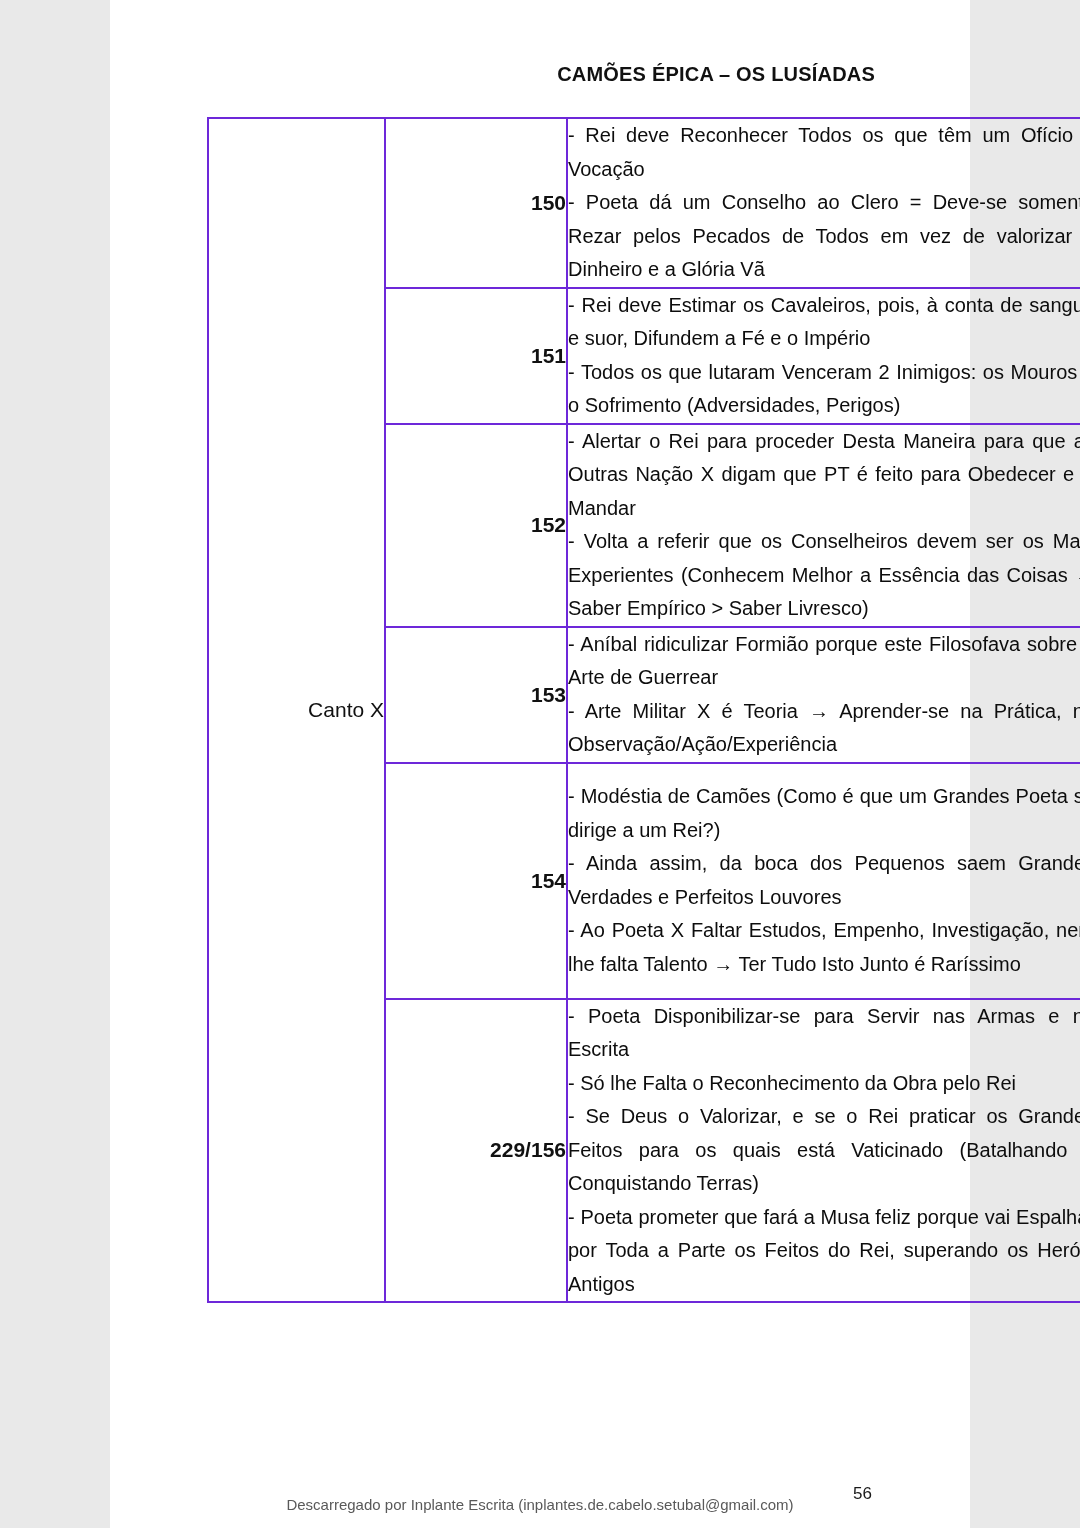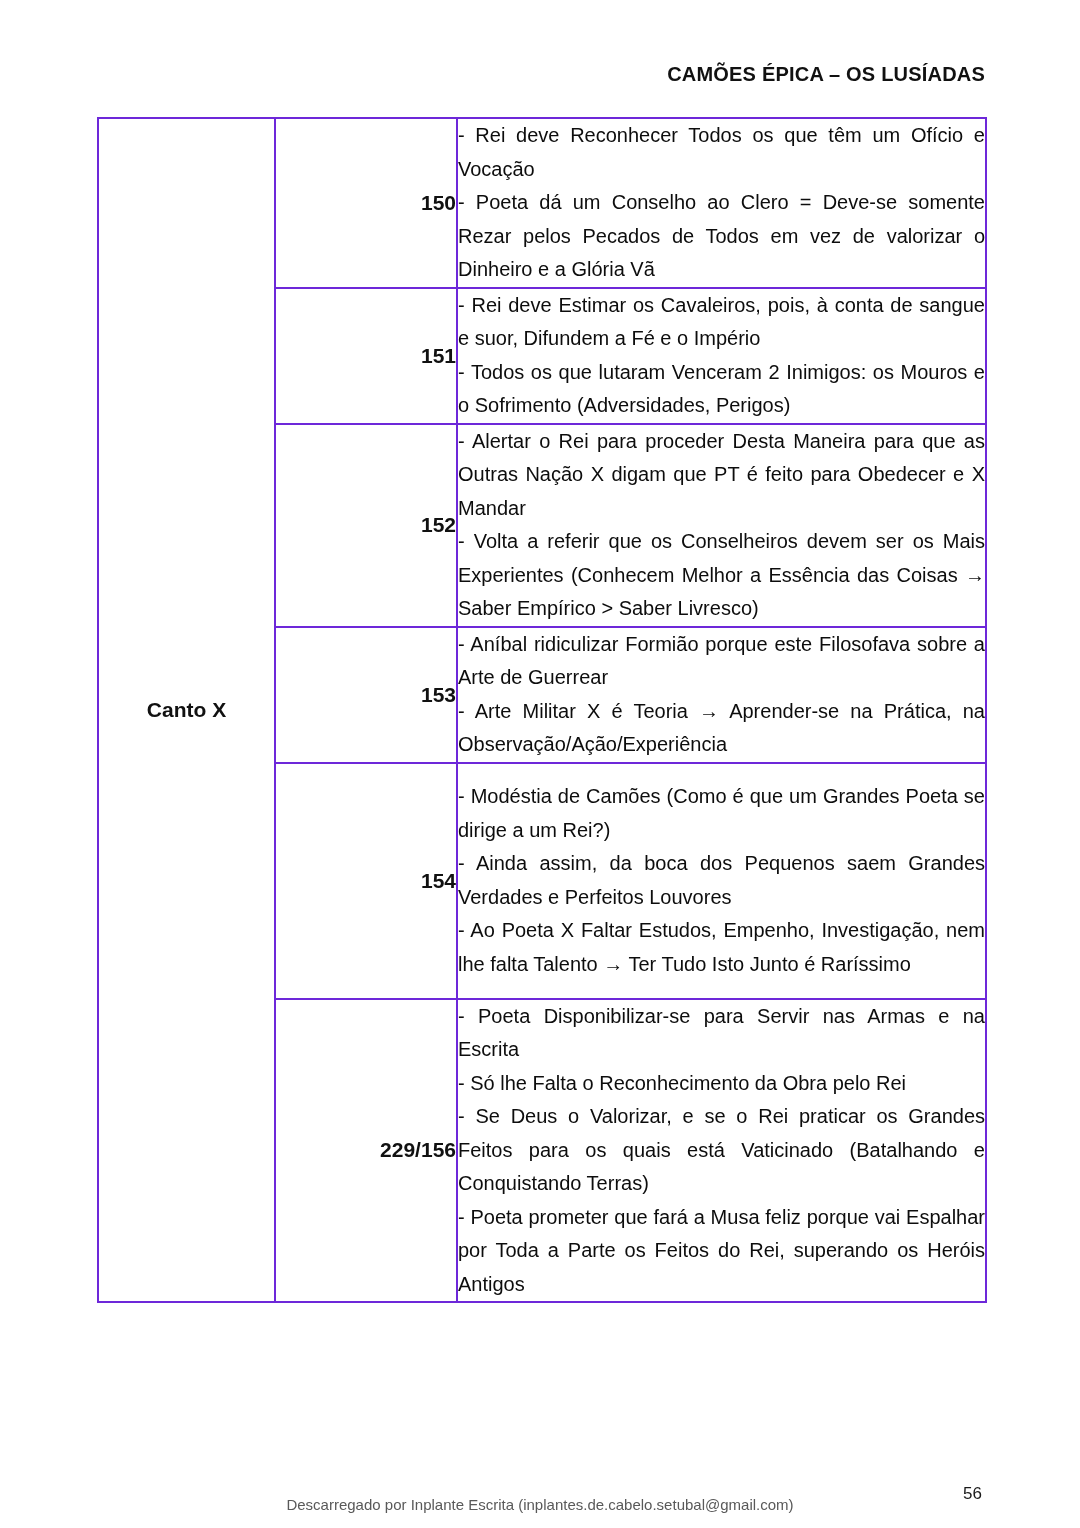--- a/index.html
+++ b/index.html
@@ -1,19 +1,19 @@
 <!DOCTYPE html>
 <html><head>
 <meta charset="utf-8">
 <style>
   * { box-sizing: border-box; }
   html, body { margin: 0; padding: 0; background: #e9e9e9; }
   .page {
     position: relative;
-    width: 1080px;
+    width: 860px;
     height: 1528px;
     margin: 0 auto;
     background: #ffffff;
     font-family: "Liberation Sans", "DejaVu Sans", sans-serif;
     color: #111111;
     padding-left: 9px;
   }
   .header-title {
     position: absolute;
     top: 63px;
@@ -33,22 +33,22 @@
   }
   table.summary td {
     border: 2px solid #6d28d9;
     padding: 0;
     vertical-align: middle;
   }
   col.c-canto  { width: 177px; }
   col.c-stanza { width: 182px; }
   col.c-text   { width: 529px; }
   td.canto-cell {
-    text-align: center;
-    font-weight: bold;
+    text-align: right;
+    font-weight: normal;
     font-size: 21px;
   }
   td.stanza-cell {
     text-align: right;
     font-weight: bold;
     font-size: 21px;
   }
   td.content-cell {
     padding: 1px 9px 1px 8px;
   }

